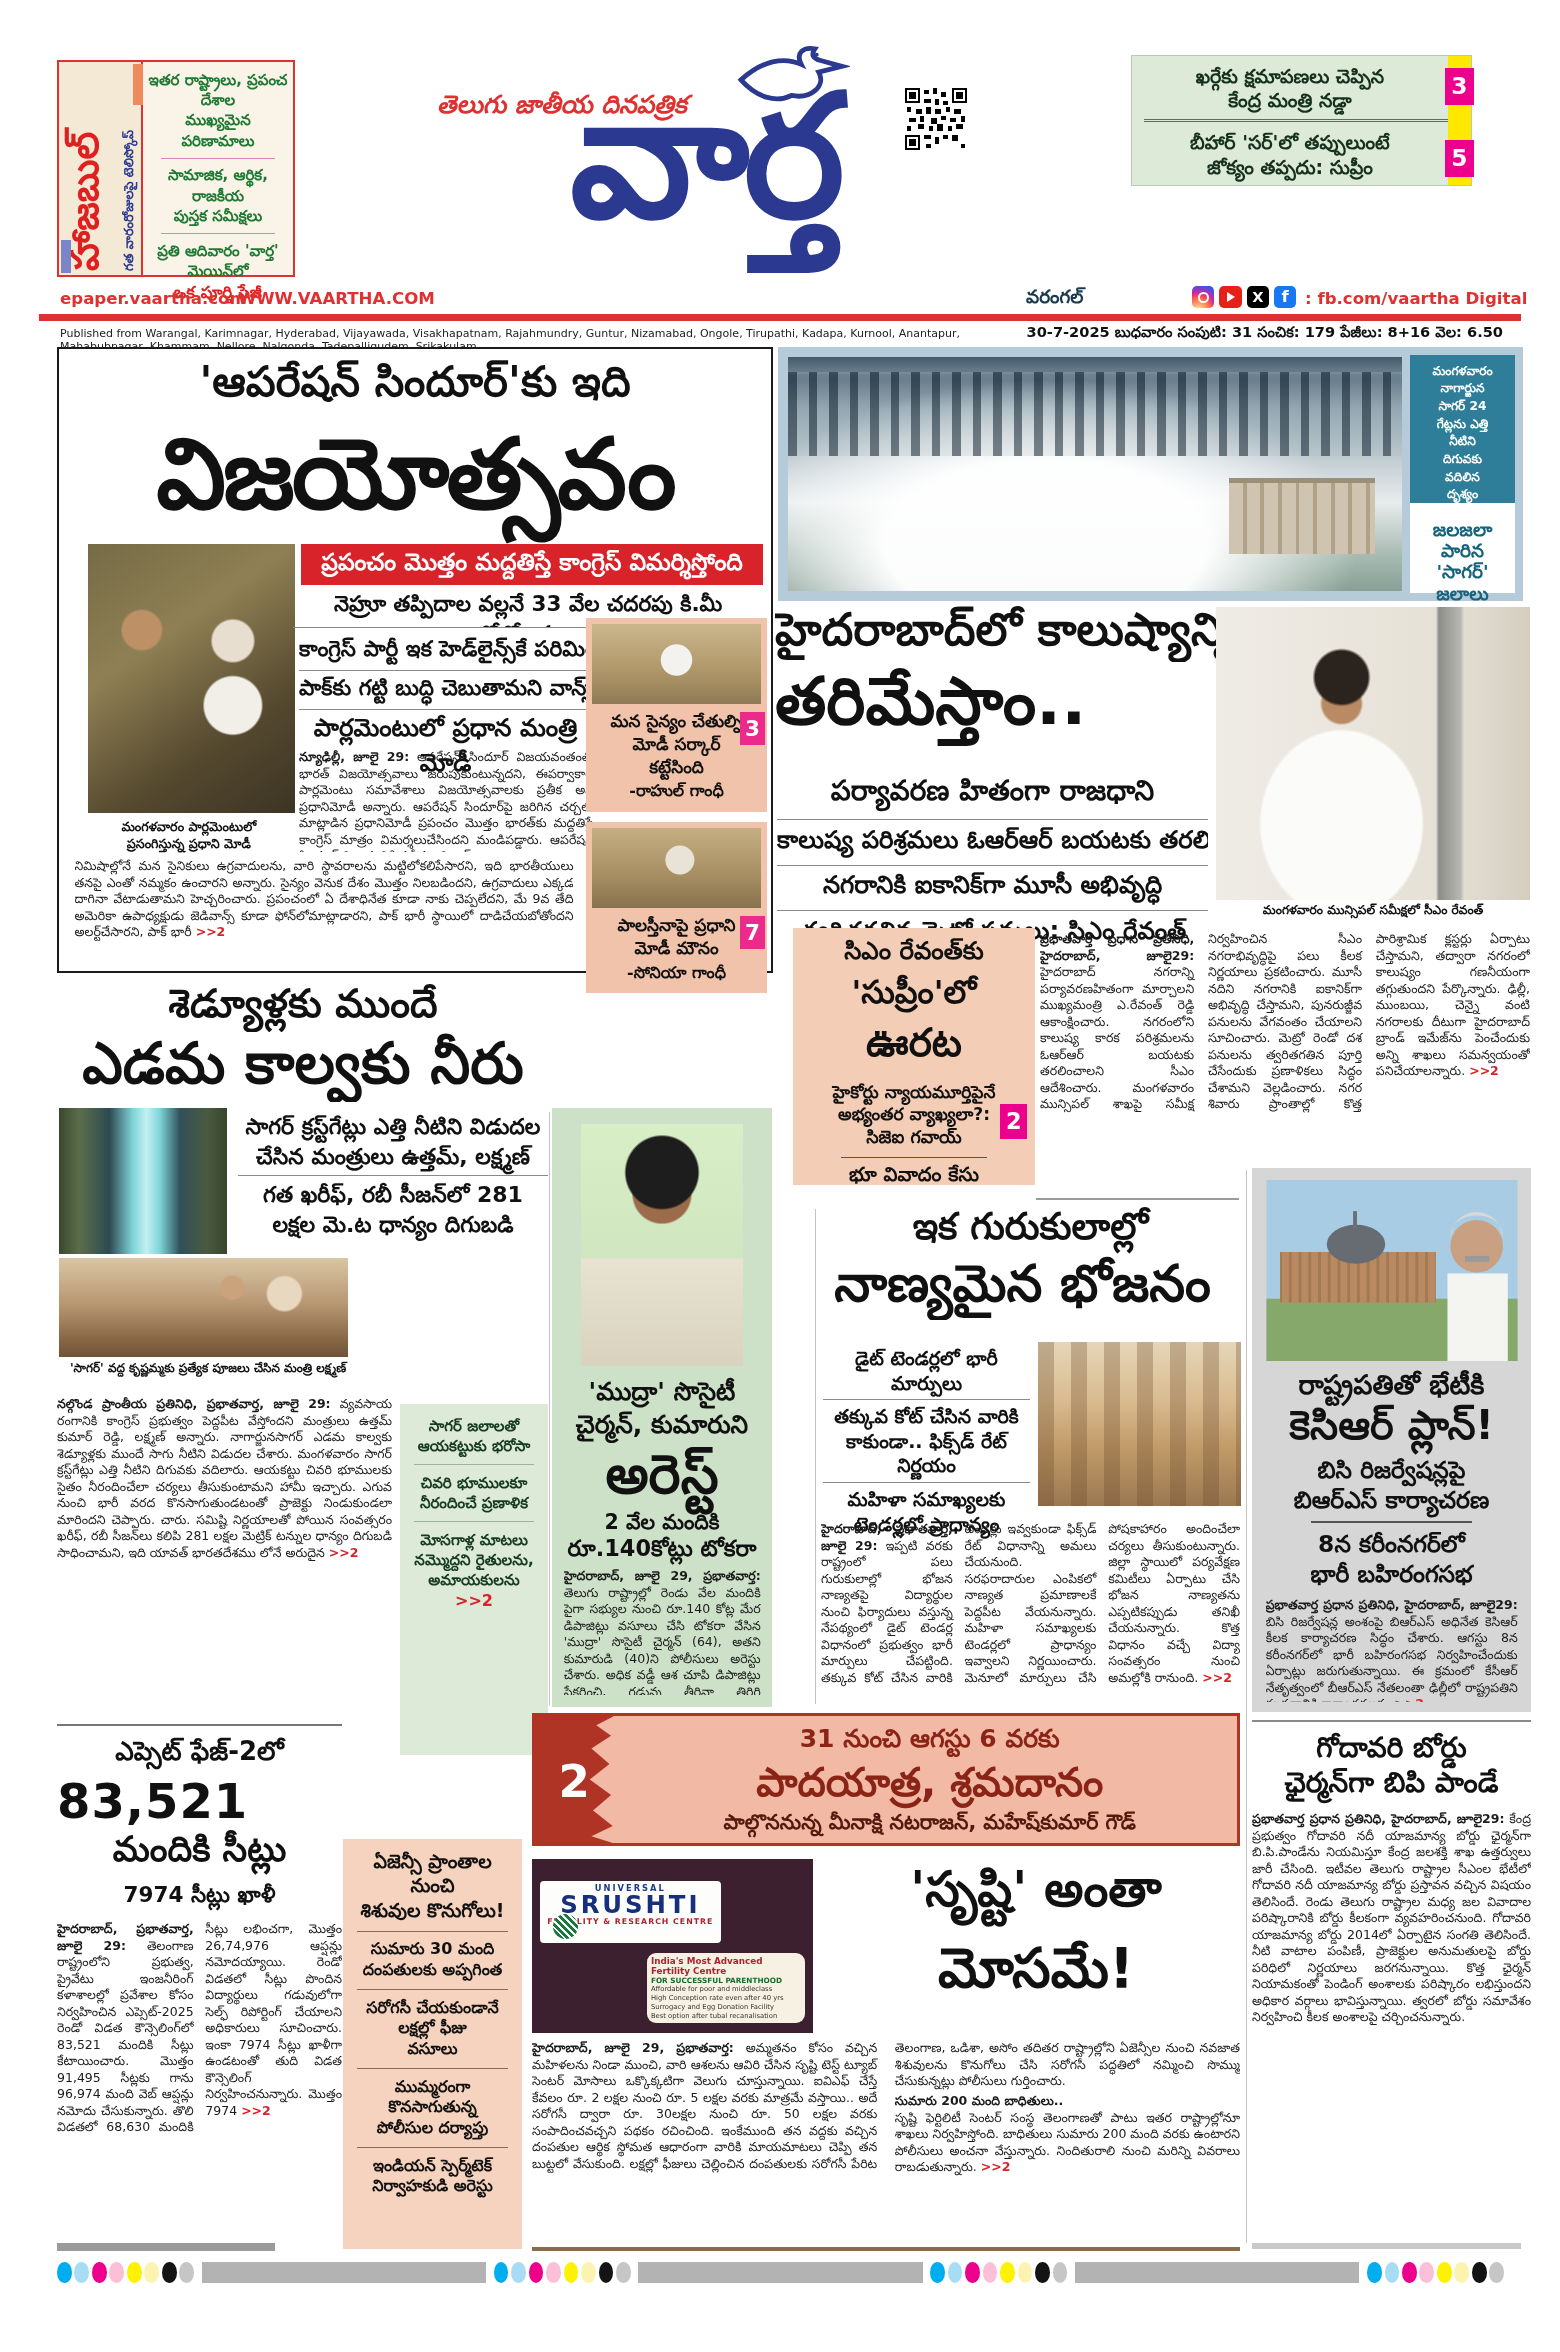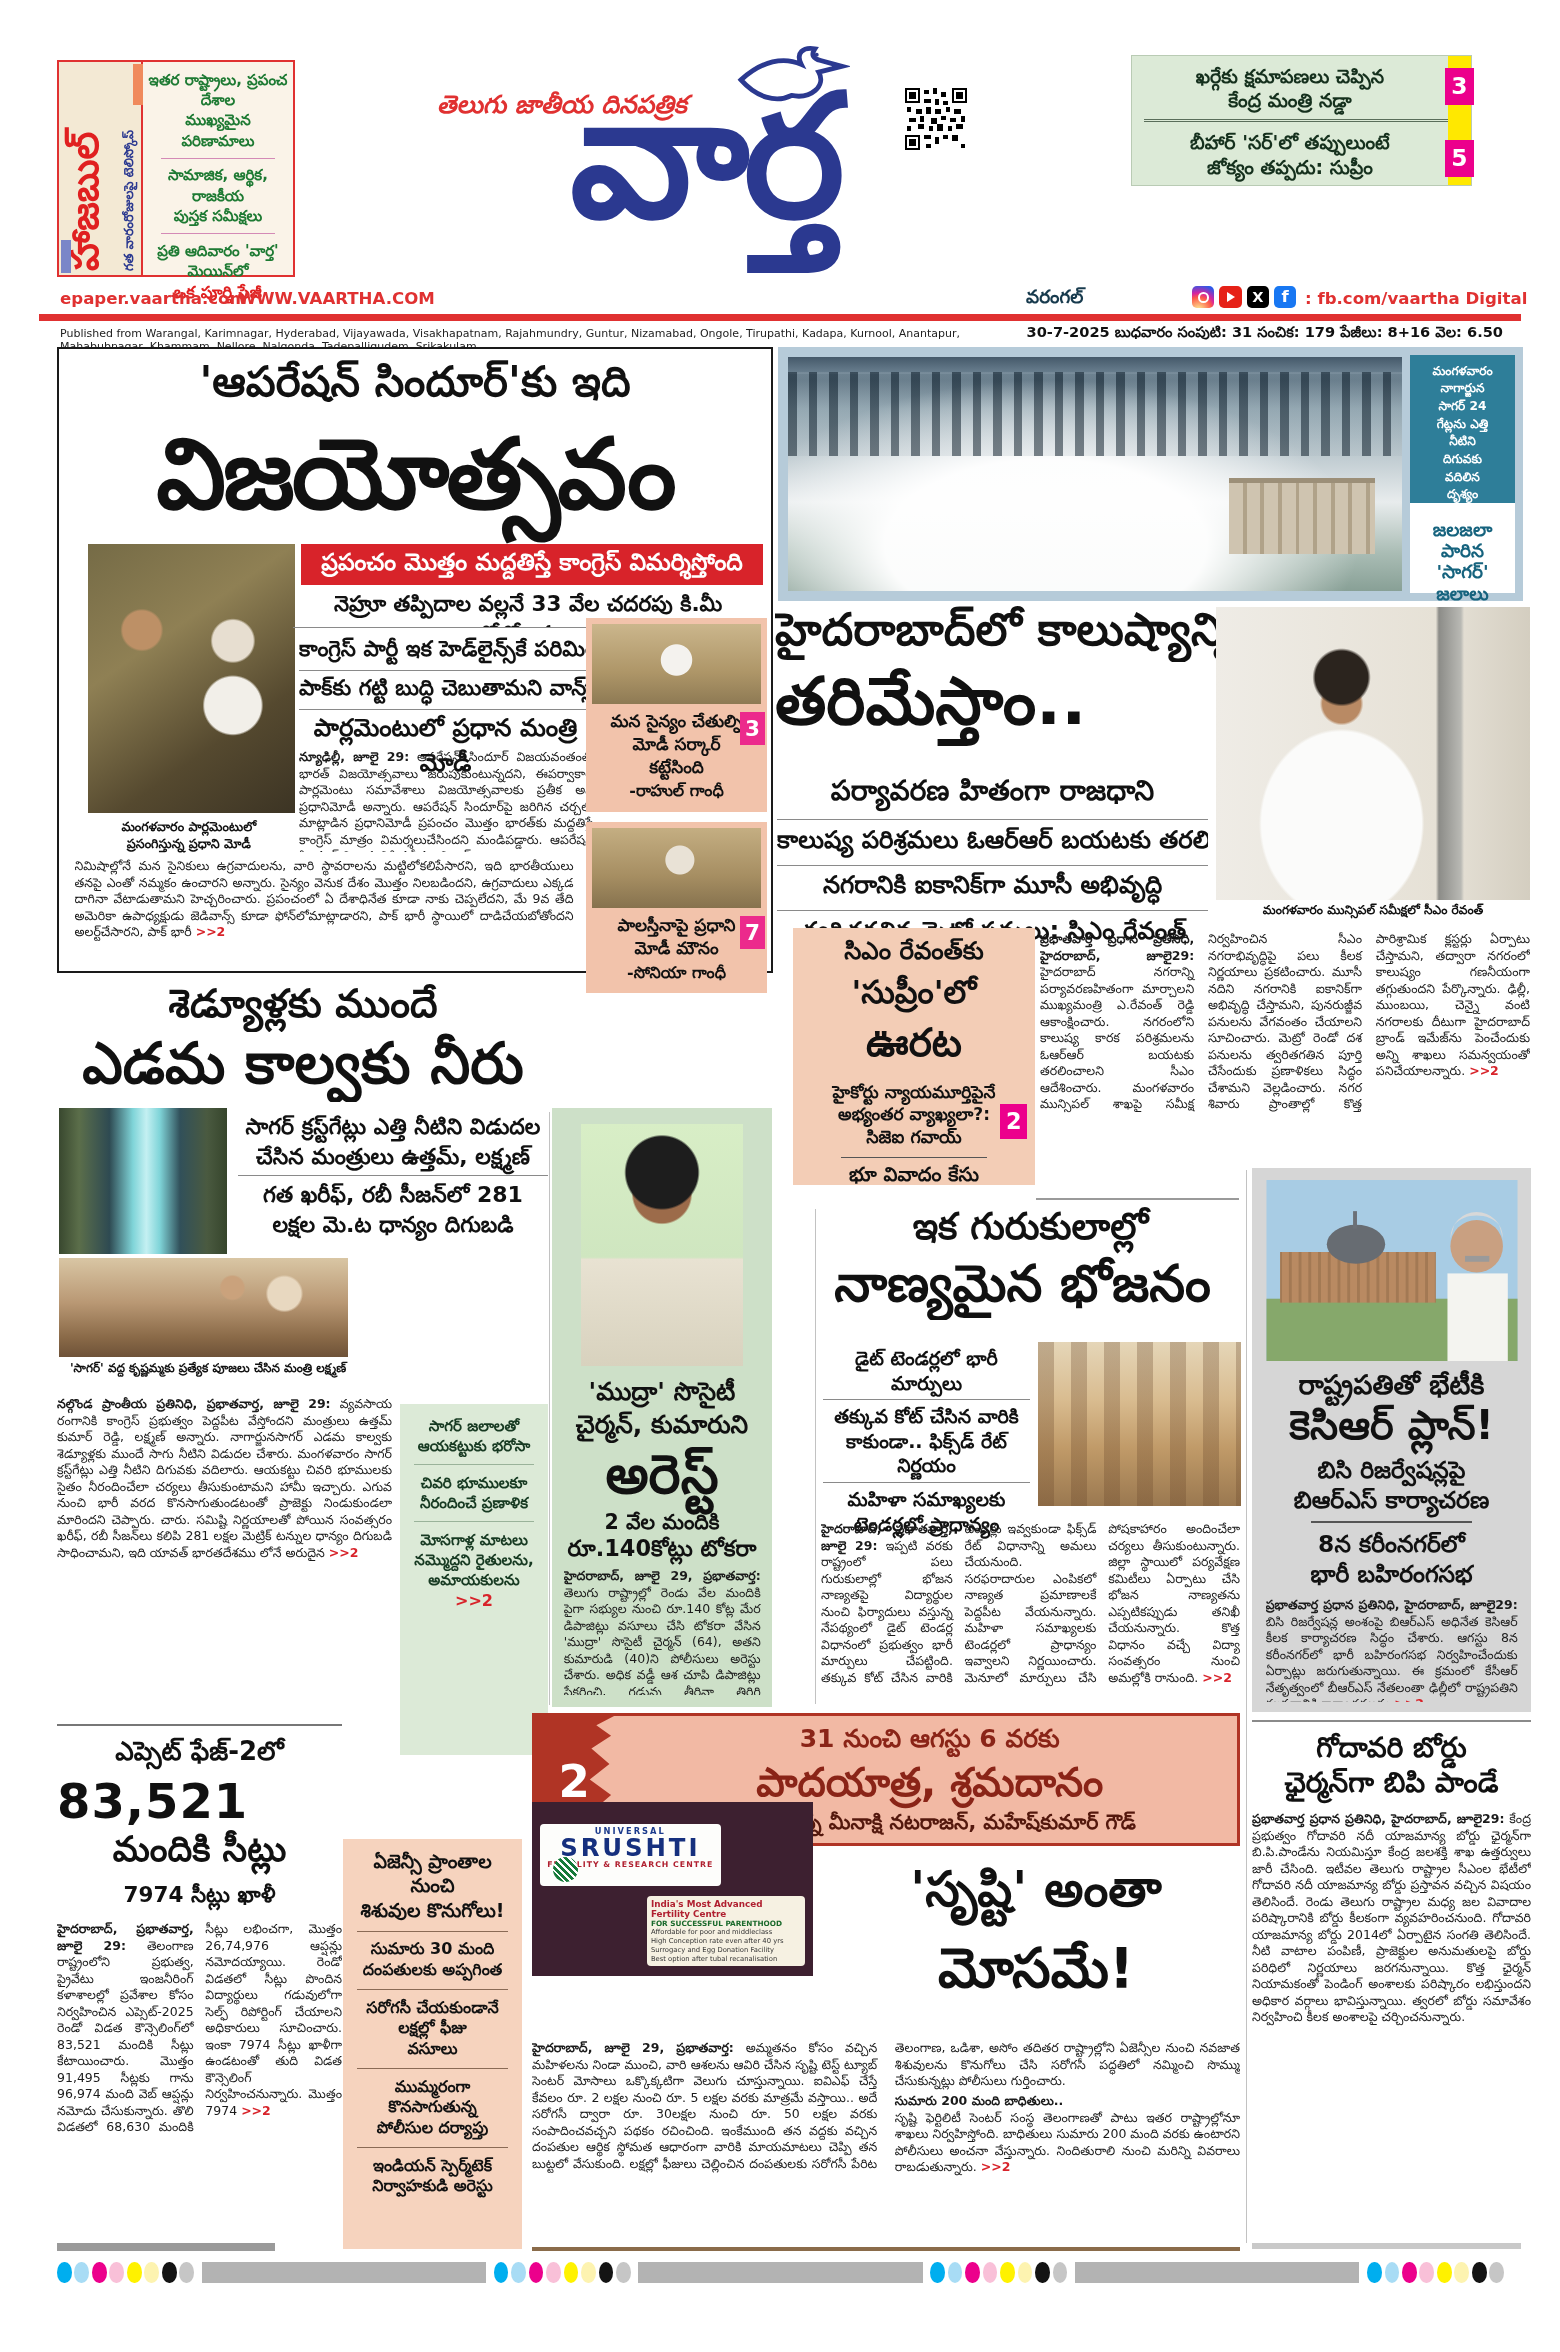--- a/index.html
+++ b/index.html
@@ -190,26 +190,26 @@
   #banner-num{position:absolute;left:15.6px;top:39px;width:47px;color:#fff;font-size:45px;font-weight:bold;text-align:center}
   #banner-l1{position:absolute;left:107px;right:19.5px;top:7.8px;font-size:25px;font-weight:bold;color:#8a2417;text-align:center}
   #banner-l2{position:absolute;left:107px;right:19.5px;top:43px;font-size:40px;font-weight:bold;color:#8a2417;text-align:center}
   #banner-l3{position:absolute;left:107px;right:19.5px;top:94px;font-size:20.5px;font-weight:bold;color:#54180d;text-align:center}
 
   
   #spink{left:343px;top:1839px;width:179px;height:410px;background:#f6d3be;padding:9.8px 7.8px;text-align:center}
   #spink-title{font-size:19px;font-weight:bold;line-height:1.3;white-space:pre-line}
   .sp-item{font-size:16px;font-weight:bold;line-height:1.3;white-space:pre-line}
   .sp-hr{border-top:1.5px solid #8a6a55;margin:7.8px 5.9px}
-  #sphoto{left:532px;top:1802px;width:281px;height:174px;background:#3d2030;overflow:hidden}
+  #sphoto{left:532px;top:1859px;width:281px;height:174px;background:#3d2030;overflow:hidden}
   #sign1{position:absolute;left:7.8px;top:21.5px;width:181px;height:62px;background:#fdfdfb;border-radius:3.9px;text-align:center;padding-top:2px}
   #sign1-l1{font-size:8.3px;font-weight:bold;color:#1b3a8c;letter-spacing:2px}
   #sign1-l2{font-size:24.4px;font-weight:bold;color:#16307e;letter-spacing:2.9px;line-height:1}
   #sign1-l3{font-size:7.8px;font-weight:bold;color:#b02030;letter-spacing:1px}
-  #sign2{position:absolute;left:115px;top:94px;width:158px;height:70px;background:#f6f1e2;border-radius:4px;padding:2.9px 3.9px;text-align:left}
+  #sign2{position:absolute;left:115px;top:94px;width:158px;height:70px;background:#f6f1e2;border-radius:9px;padding:2.9px 3.9px;text-align:left}
   #sign2-l1{font-size:8.8px;font-weight:bold;color:#b02030}
   #sign2-l2{font-size:7.3px;font-weight:bold;color:#1b6a2c}
   #sign2-l3{font-size:6.8px;color:#333;line-height:1.35;white-space:pre-line}
   #sglobe{position:absolute;left:13.7px;top:33px;width:25px;height:25px;border-radius:50%;background:repeating-linear-gradient(45deg,#167a3a 0 2.9px,#fff 2.9px 4.9px)}
   #shead{left:829px;top:1861px;width:414px;text-align:center}
   #shead-1{font-size:49px;font-weight:bold}
   #shead-2{font-size:55px;font-weight:bold;margin-top:5.9px}
   #sbody{left:532px;top:2040px;width:708px;height:209px;column-count:2;column-gap:17.6px;overflow:hidden}
   .sb-bold{font-weight:bold;display:block;margin-top:3.9px}
 

